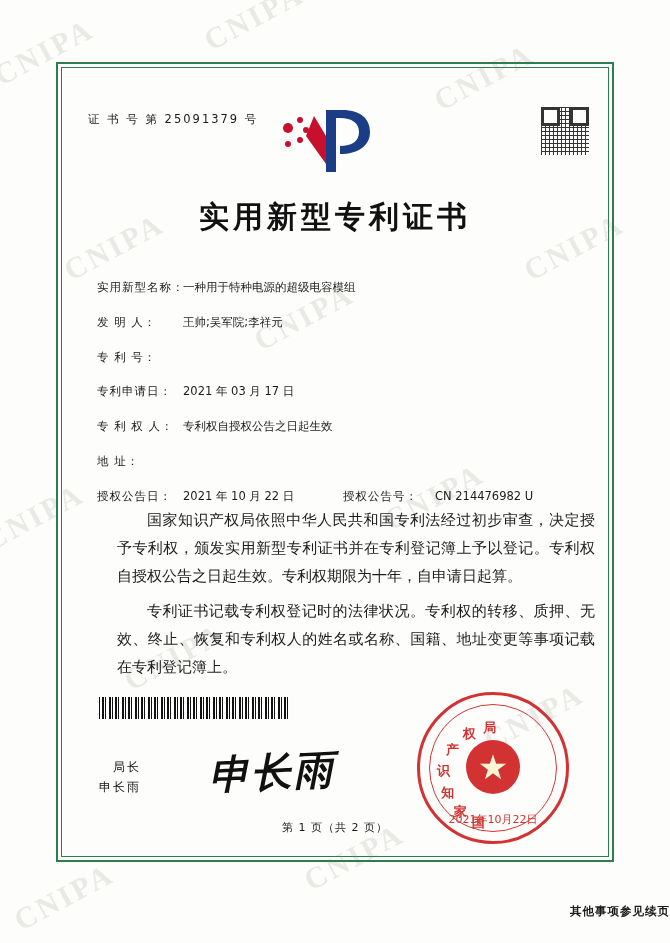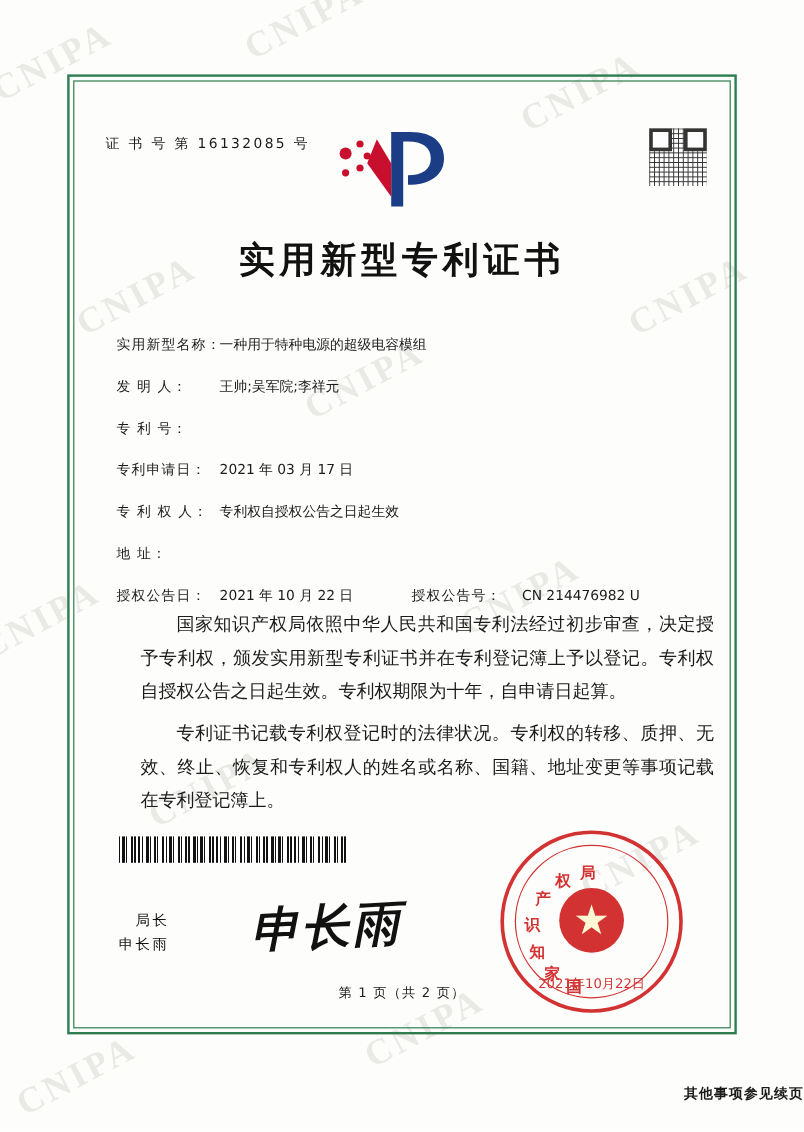--- a/index.html
+++ b/index.html
@@ -313,21 +313,21 @@
   <div class="wm wm9">CNIPA</div>
   <div class="wm wm10">CNIPA</div>
   <div class="wm wm11">CNIPA</div>
   <div class="wm wm12">CNIPA</div>
 
   <div class="border-outer"></div>
   <div class="border-inner"></div>
 
   <div class="content">
 
-    <div class="cert-no">证 书 号 第 16132085 号</div>
+    <div class="cert-no">证 书 号 第 25091379 号</div>
 
     <div class="qr"></div>
 
     <div class="logo">
       <svg viewBox="0 0 130 78" width="130" height="78">
         <path d="M56 8 L72 8 C92 8 100 18 100 30 C100 44 88 52 70 52 L70 44 C82 44 89 39 89 30 C89 21 82 16 70 16 L64 16 Z" fill="#1b3d86"></path>
         <path d="M56 8 L66 8 L66 70 L56 70 Z" fill="#1b3d86"></path>
         <path d="M44 14 L56 34 L56 62 L36 34 Z" fill="#c8102e"></path>
         <g fill="#c8102e">
           <circle cx="18" cy="26" r="5"></circle>

